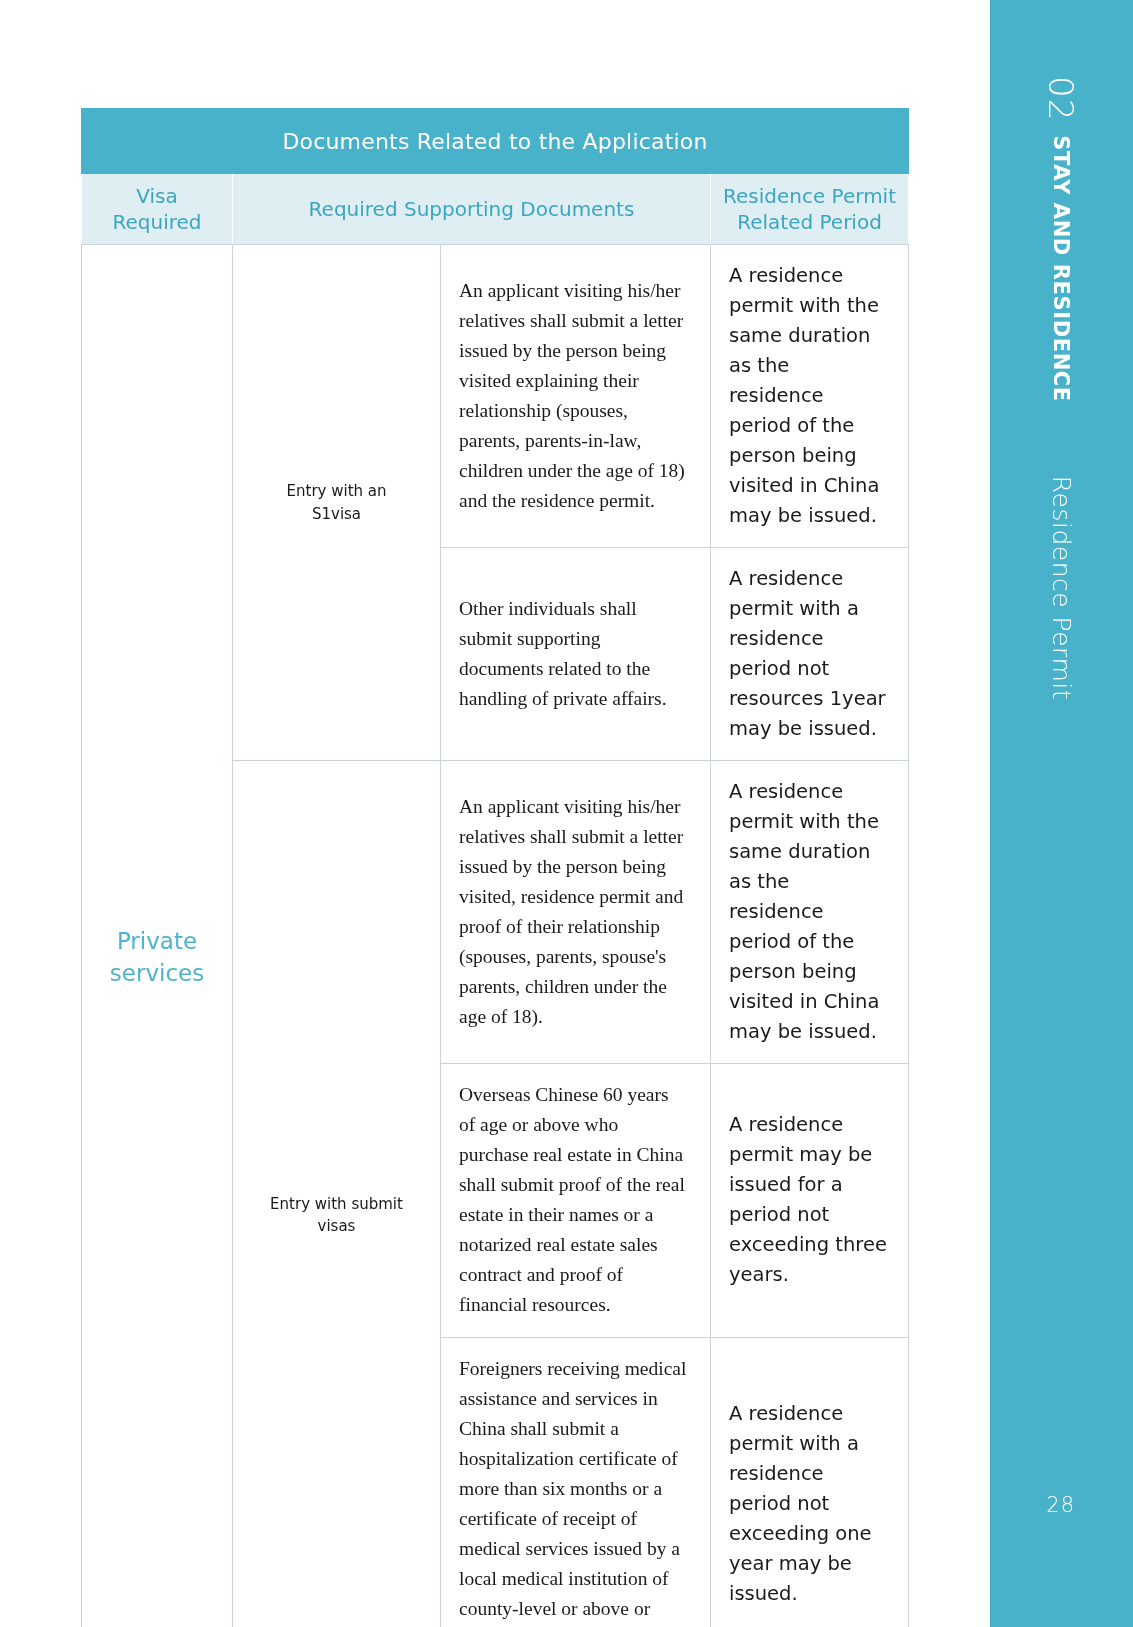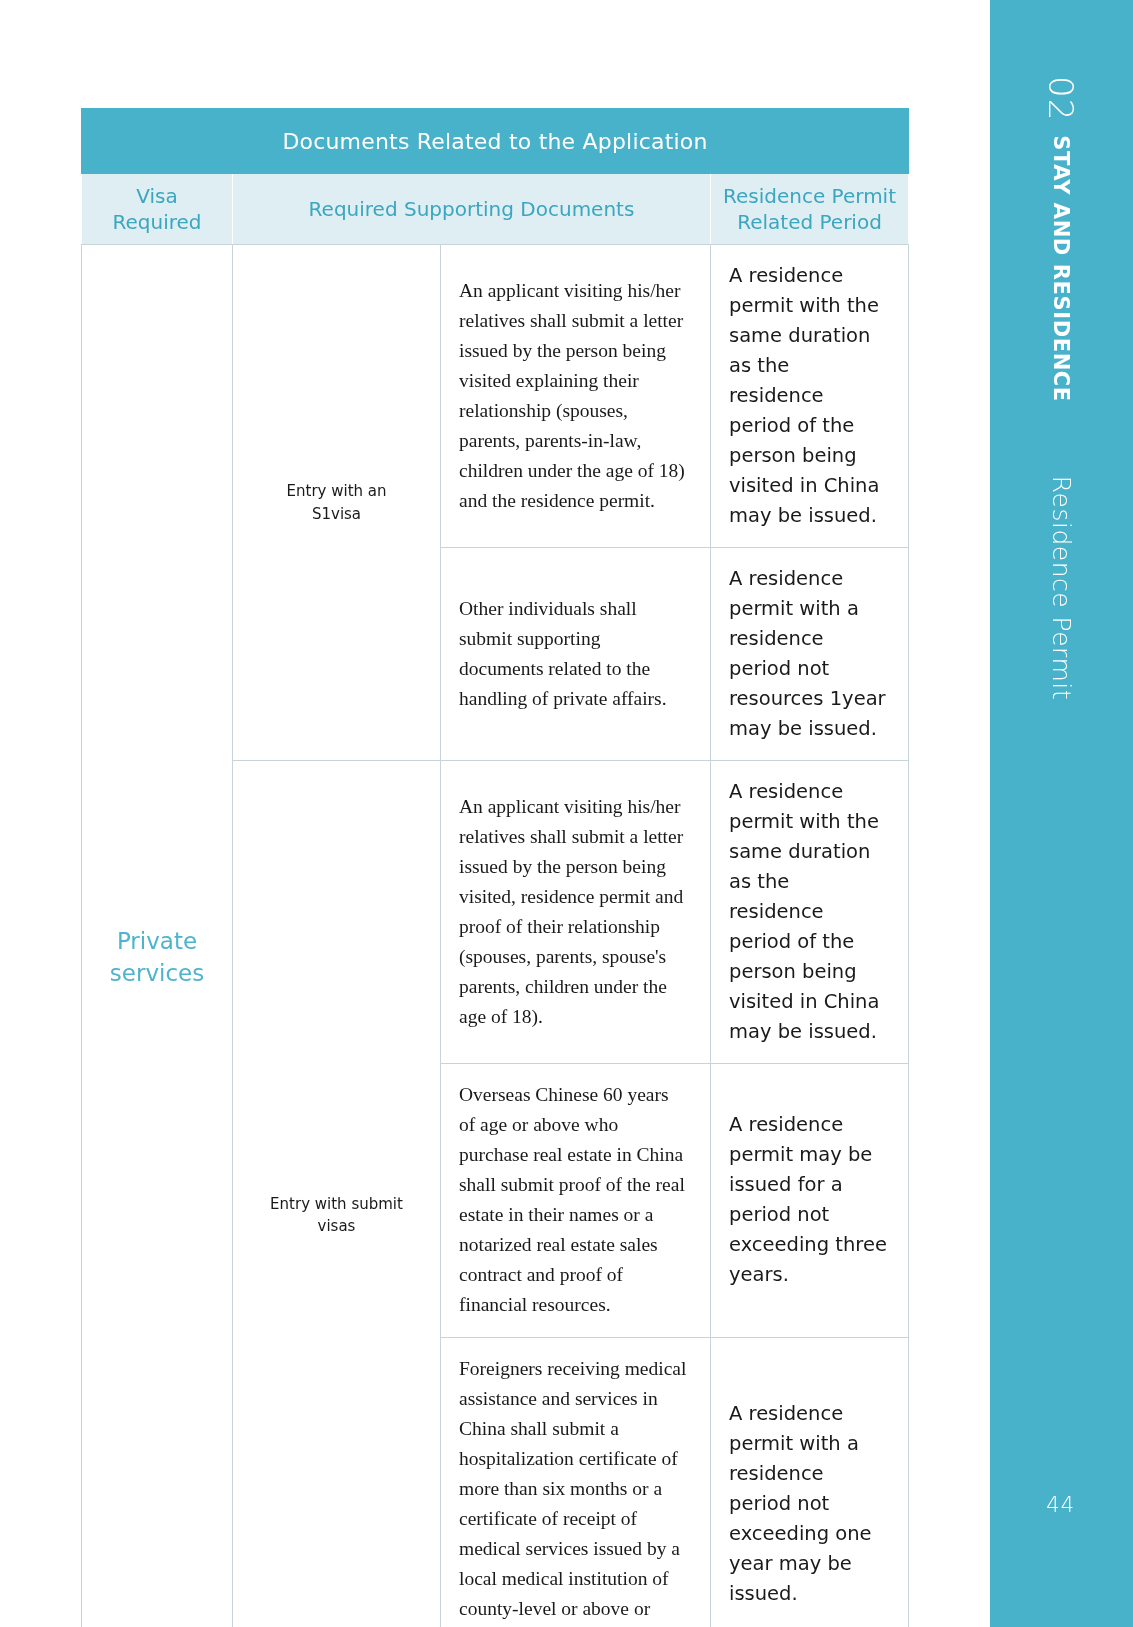--- a/index.html
+++ b/index.html
@@ -138,21 +138,21 @@
 </style>
 </head>
 <body>
 
 <div id="side-tab">
   <div id="side-tab-inner">
     <span class="side-chapter-num">02</span>
     <span class="side-chapter-title">STAY AND RESIDENCE</span>
     <span class="side-section-title">Residence Permit</span>
   </div>
-  <div id="page-number">44</div>
+  <div id="page-number">28</div>
 </div>
 
 <table id="doc-table">
   <colgroup>
     <col class="col-a">
       <col class="col-b">
       <col class="col-c">
       <col class="col-d">
   </colgroup>
   <tbody>

